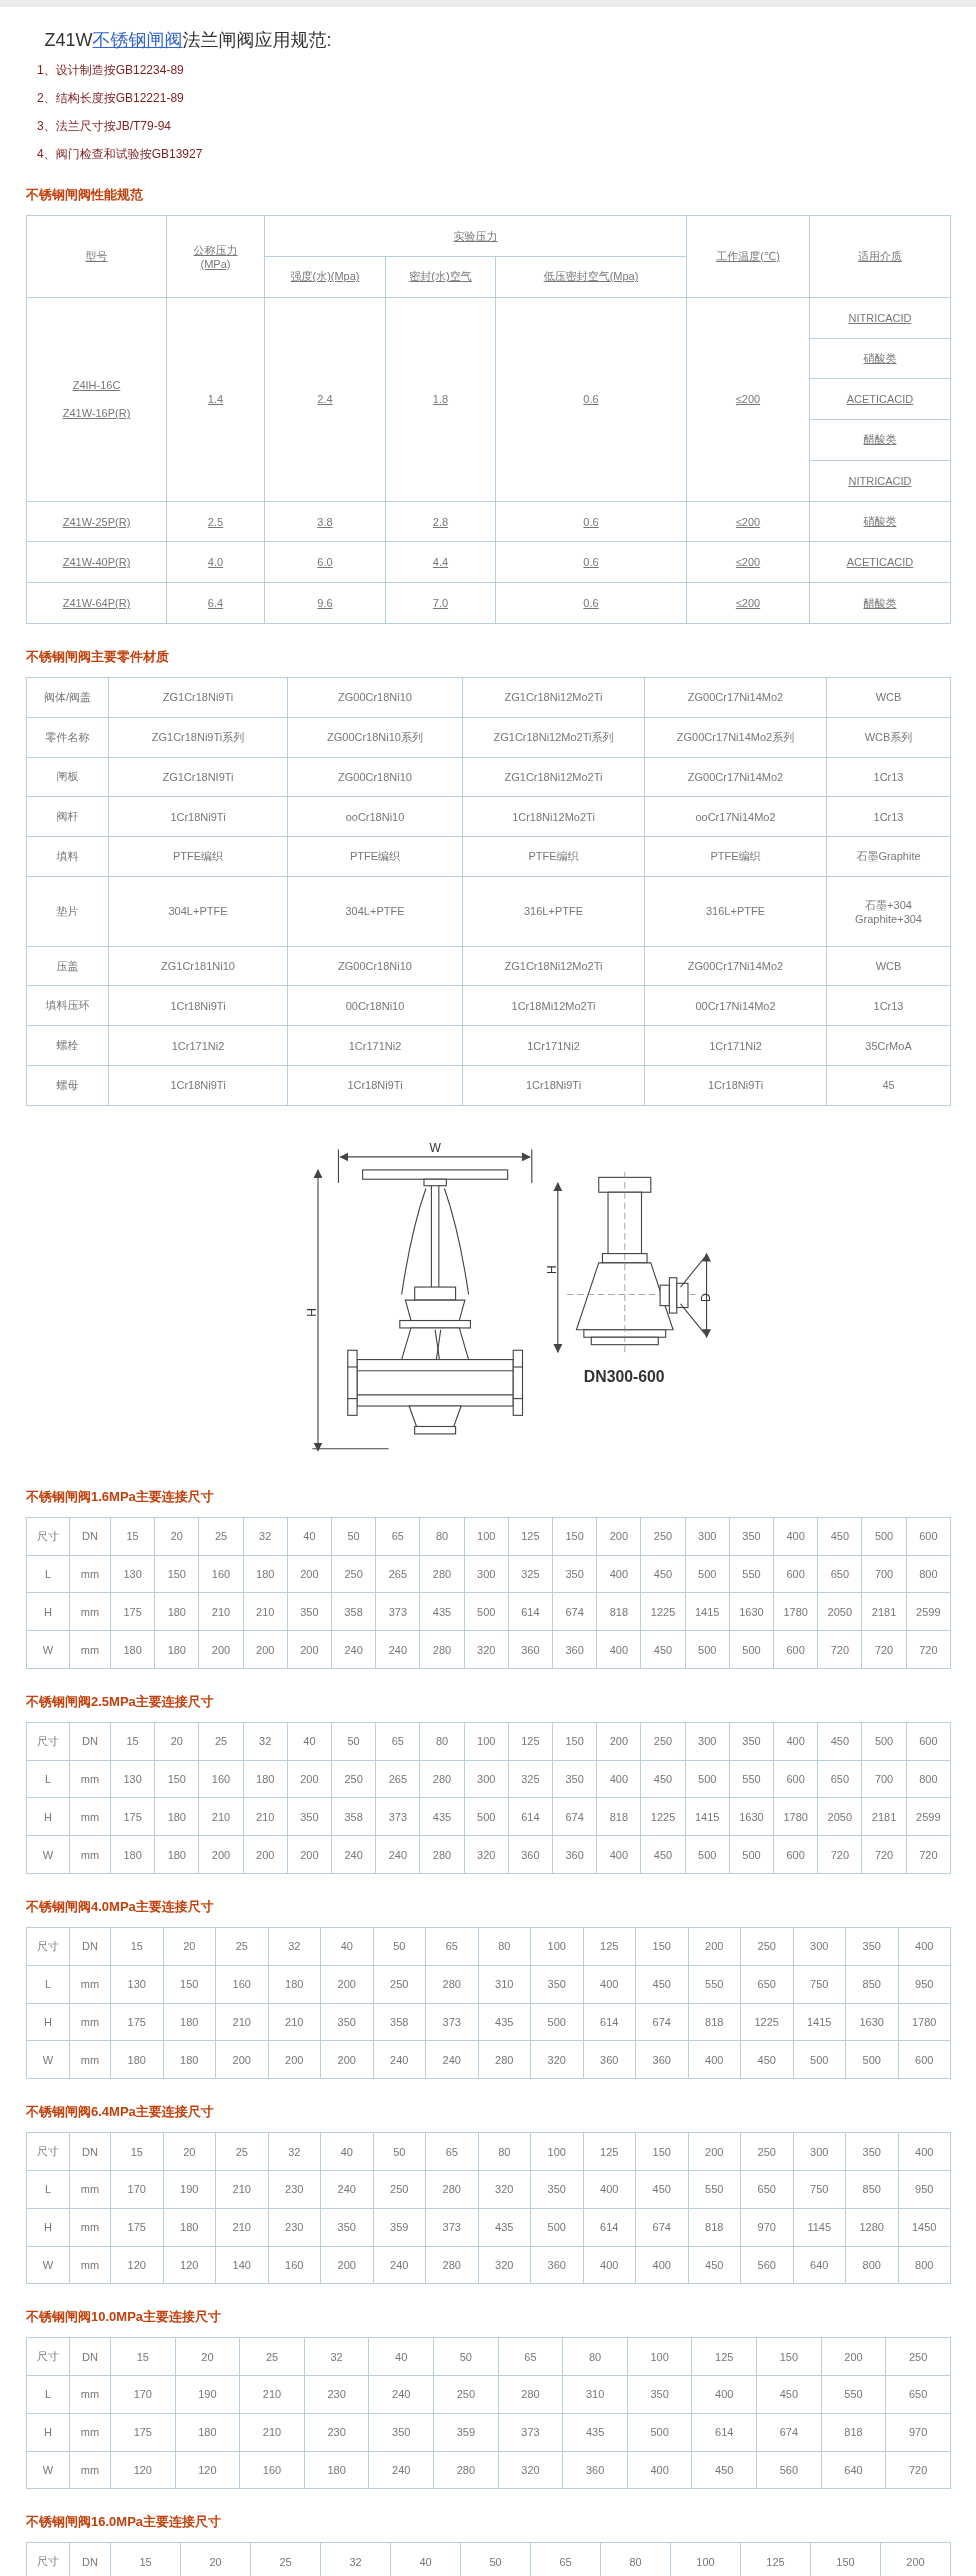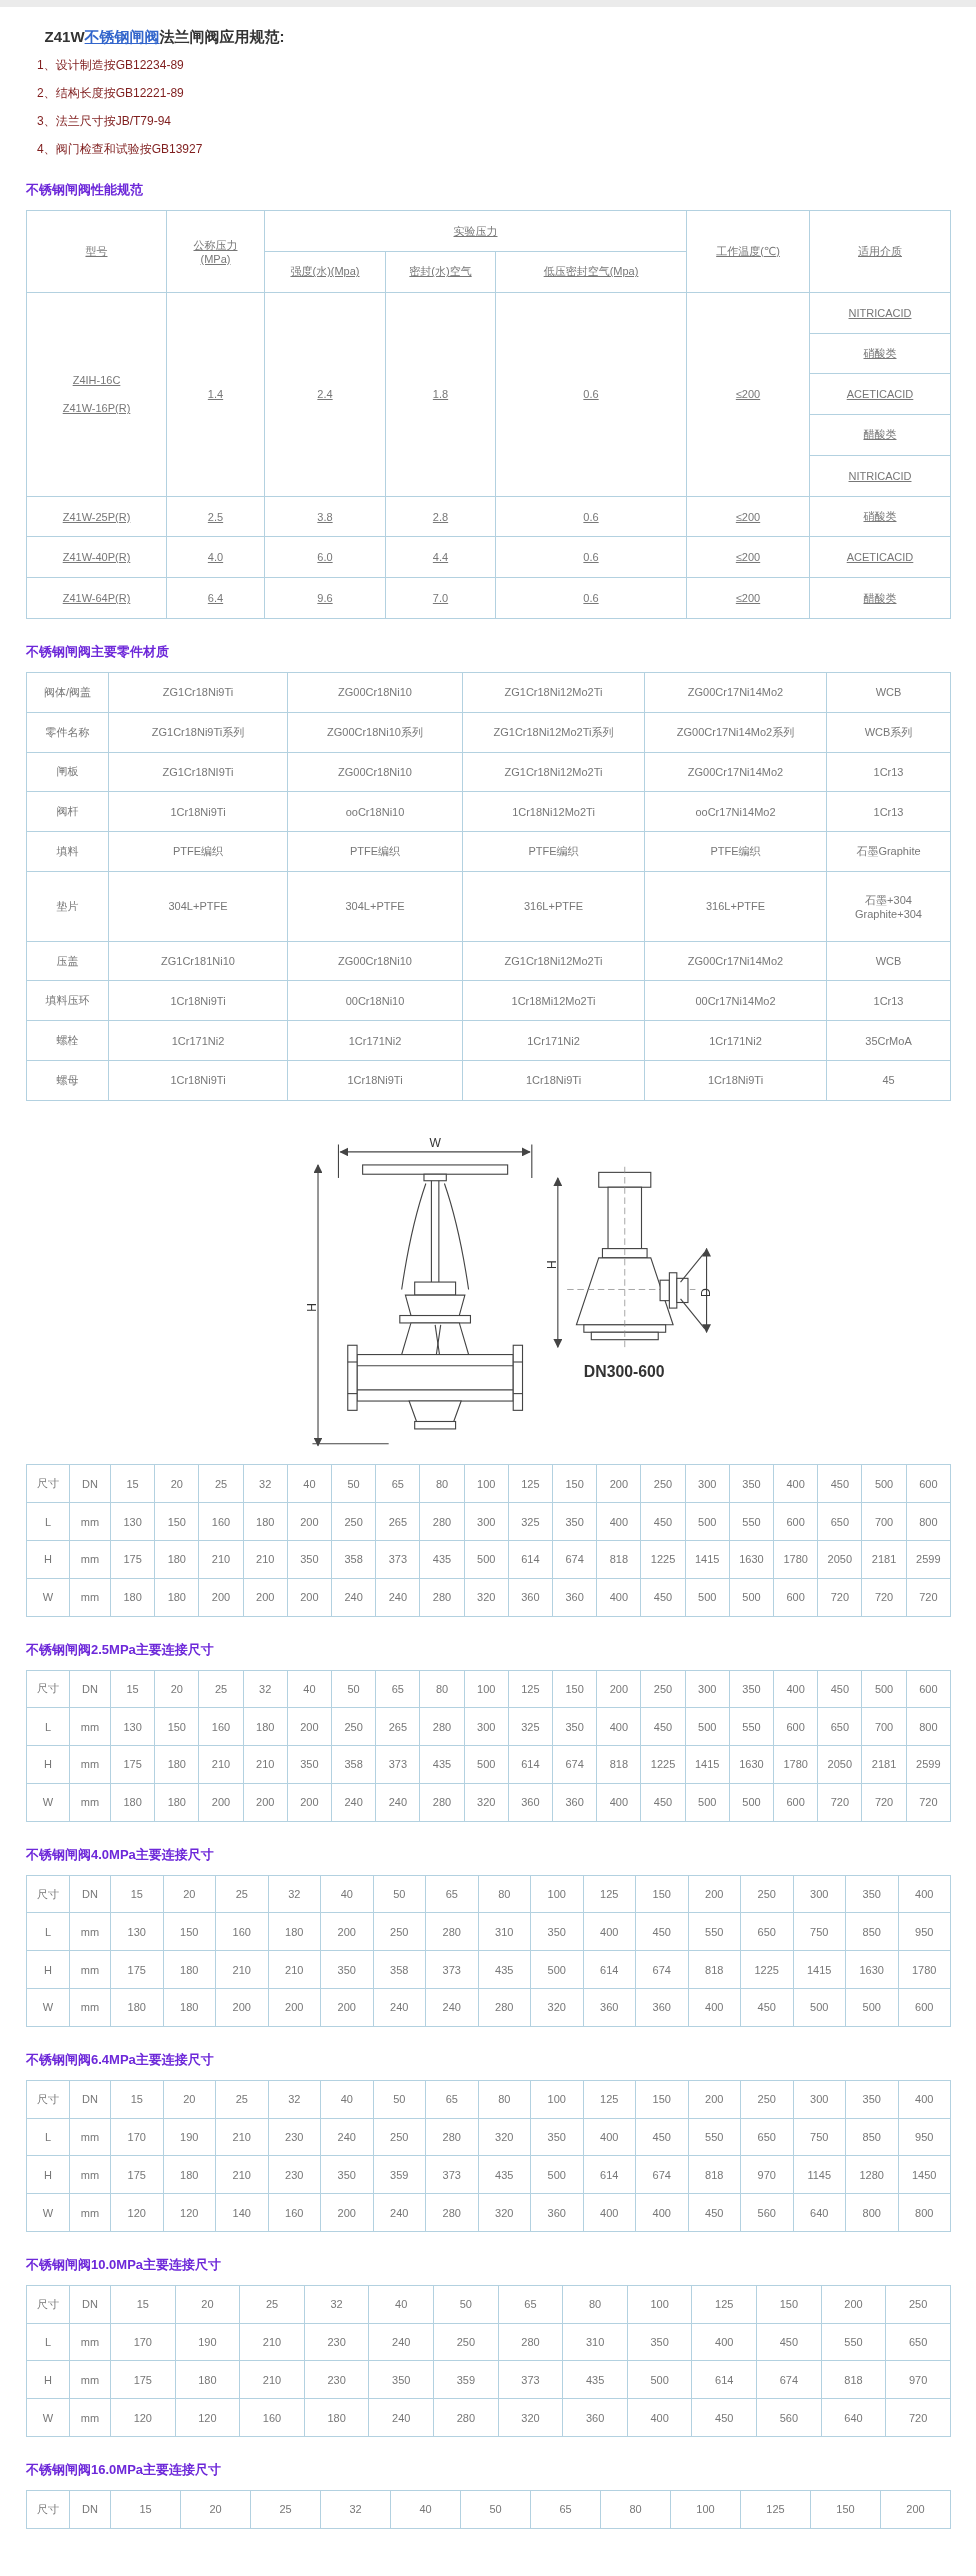--- a/index.html
+++ b/index.html
@@ -8,22 +8,22 @@
     width:977px;
     background:#ffffff;
     font-family:"Liberation Sans","DejaVu Sans",sans-serif;
     color:#666;
   }
   .edge-strip{height:7.4px;background:#ebebeb;}
   .content{padding:0 26px;}
 
   .page-title{
     margin:20.5px 0 3.7px 18.6px;
-    font-size:15px;
-    font-weight:bold;
+    font-size:18px;
+    font-weight:normal;
     color:#333;
   }
   .page-title .link{
     color:#3366cc;
     text-decoration:underline;
     cursor:pointer;
   }
   .rules{
     list-style:none;
     margin:3.7px 0 9.3px 11px;
@@ -32,21 +32,21 @@
   .rules li{
     font-size:12px;
     color:#7f1d1d;
     line-height:28px;
   }
 
   .sec-heading{
     margin:24px 0 11px 0;
     font-size:13px;
     font-weight:bold;
-    color:#6d28d9;
+    color:#c2410c;
   }
   .sec-heading.first{margin-top:18.6px;}
 
   table.tbl{
     width:100%;
     border-collapse:collapse;
     table-layout:fixed;
   }
   table.tbl td{
     border:0.9px solid #b3d1e0;
@@ -341,20 +341,21 @@
 
         <line x1="432" y1="124" x2="432" y2="214" marker-start="url(#arr)" marker-end="url(#arr)"></line>
       </g>
       <text class="dim-letter" x="260" y="144" transform="rotate(-90 266 140)">H</text>
       <text class="dim-letter" x="426" y="174" transform="rotate(-90 432 170)">D</text>
       <text class="dim-caption" x="300" y="262" font-size="17">DN300-600</text>
     </svg>
   </div>
 
   <div id="dimension-tables">
+      <h3 class="sec-heading">不锈钢闸阀1.6MPa主要连接尺寸</h3>
       <table class="tbl dim">
         <colgroup>
           <col style="width: 43px;">
           <col style="width: 41px;">
         </colgroup>
         <tbody>
           <tr>
             <td>尺寸</td>
             <td>DN</td>
             <td>15</td>

